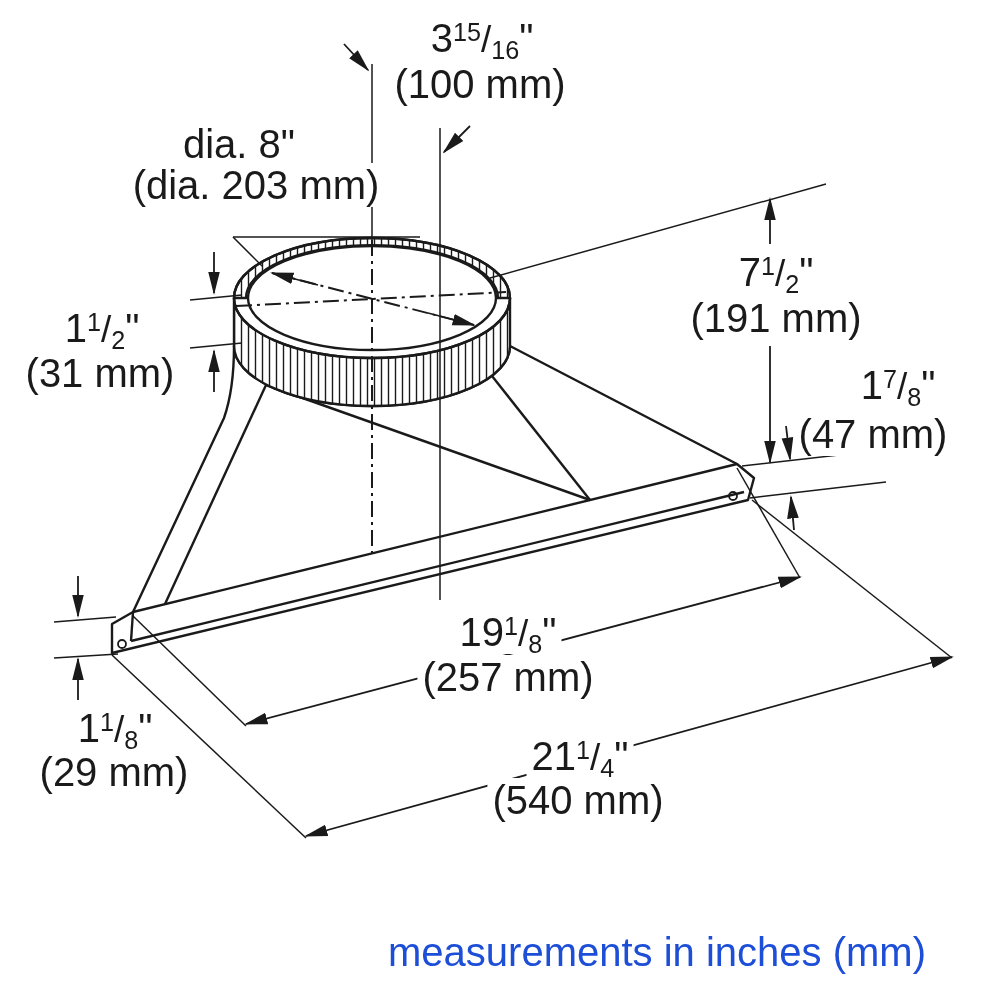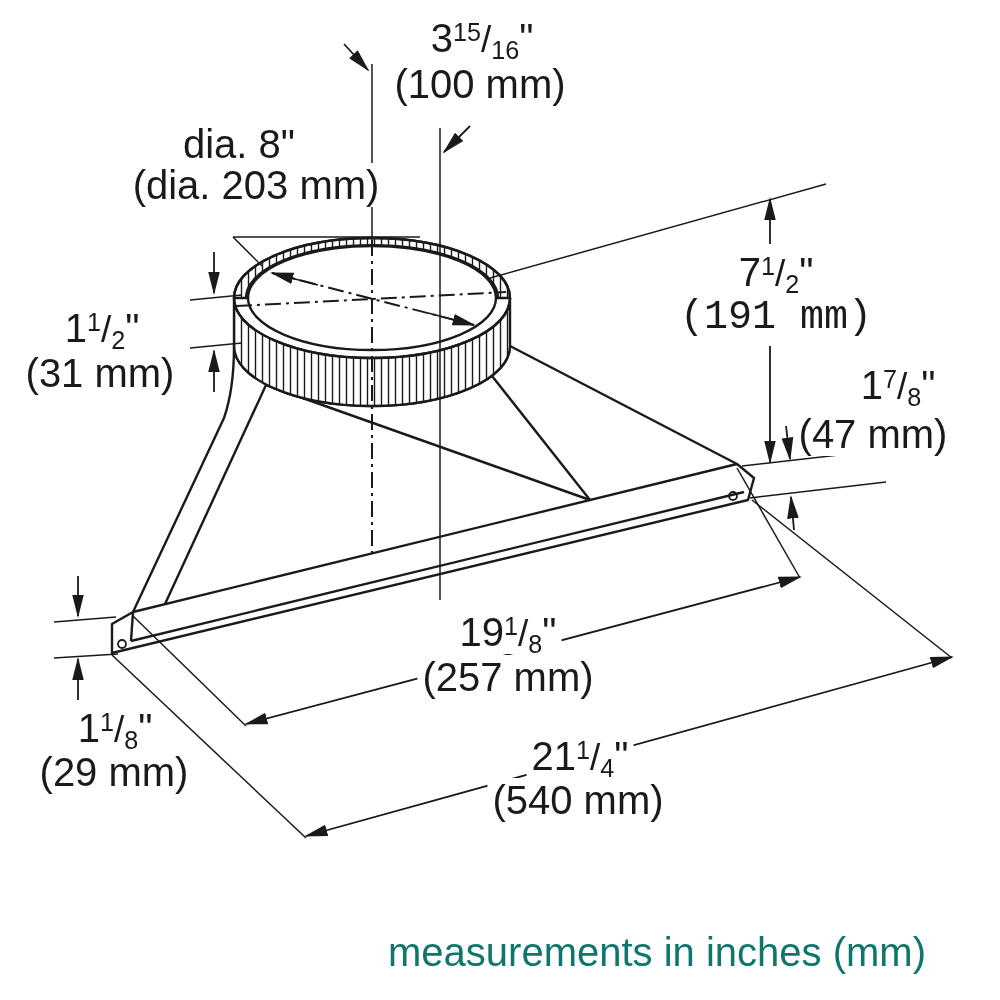--- a/index.html
+++ b/index.html
@@ -11,21 +11,21 @@
   .dim{
     position:absolute;transform:translateX(-50%);
     font-size:40px;line-height:1.1;white-space:nowrap;
     background:#ffffff;padding:0 5px;color:#1a1a1a;
   }
   .fn{font-size:63%;position:relative;top:-0.42em;}
   .fd{font-size:63%;position:relative;top:0.26em;margin-top:12px;}
   .fs{font-size:92%;}
   .caption{
     position:absolute;transform:translateX(-50%);
-    font-size:40px;white-space:nowrap;color:#0f766e;
+    font-size:40px;white-space:nowrap;color:#1d4ed8;
   }
 </style>
 </head>
 <body>
 
 <div class="page">
 
   <svg class="draw" width="1000" height="1000" viewBox="0 0 1000 1000">
     <defs>
       <marker id="arr" viewBox="0 0 12 10" refX="11" refY="5" markerWidth="13" markerHeight="11" orient="auto-start-reverse">
@@ -105,21 +105,21 @@
     <span>3</span><span class="fn">15</span><span class="fs">/</span><span class="fd">16</span><span>"</span>
   </div>
   <div class="dim" style="left:480px;top:62px;">(100 mm)</div>
 
   <div class="dim" style="left:239px;top:122px;">dia. 8"</div>
   <div class="dim" style="left:256px;top:163px;">(dia. 203 mm)</div>
 
   <div class="dim" style="left:776px;top:250px;">
     <span>7</span><span class="fn">1</span><span class="fs">/</span><span class="fd">2</span><span>"</span>
   </div>
-  <div class="dim" style="left:776px;top:296px;font-family:Liberation Mono, monospace;">(191 mm)</div>
+  <div class="dim" style="left:776px;top:296px;">(191 mm)</div>
 
   <div class="dim" style="left:102px;top:306px;">
     <span>1</span><span class="fn">1</span><span class="fs">/</span><span class="fd">2</span><span>"</span>
   </div>
   <div class="dim" style="left:100px;top:351px;">(31 mm)</div>
 
   <div class="dim" style="left:898px;top:363px;">
     <span>1</span><span class="fn">7</span><span class="fs">/</span><span class="fd">8</span><span>"</span>
   </div>
   <div class="dim" style="left:873px;top:412px;">(47 mm)</div>

